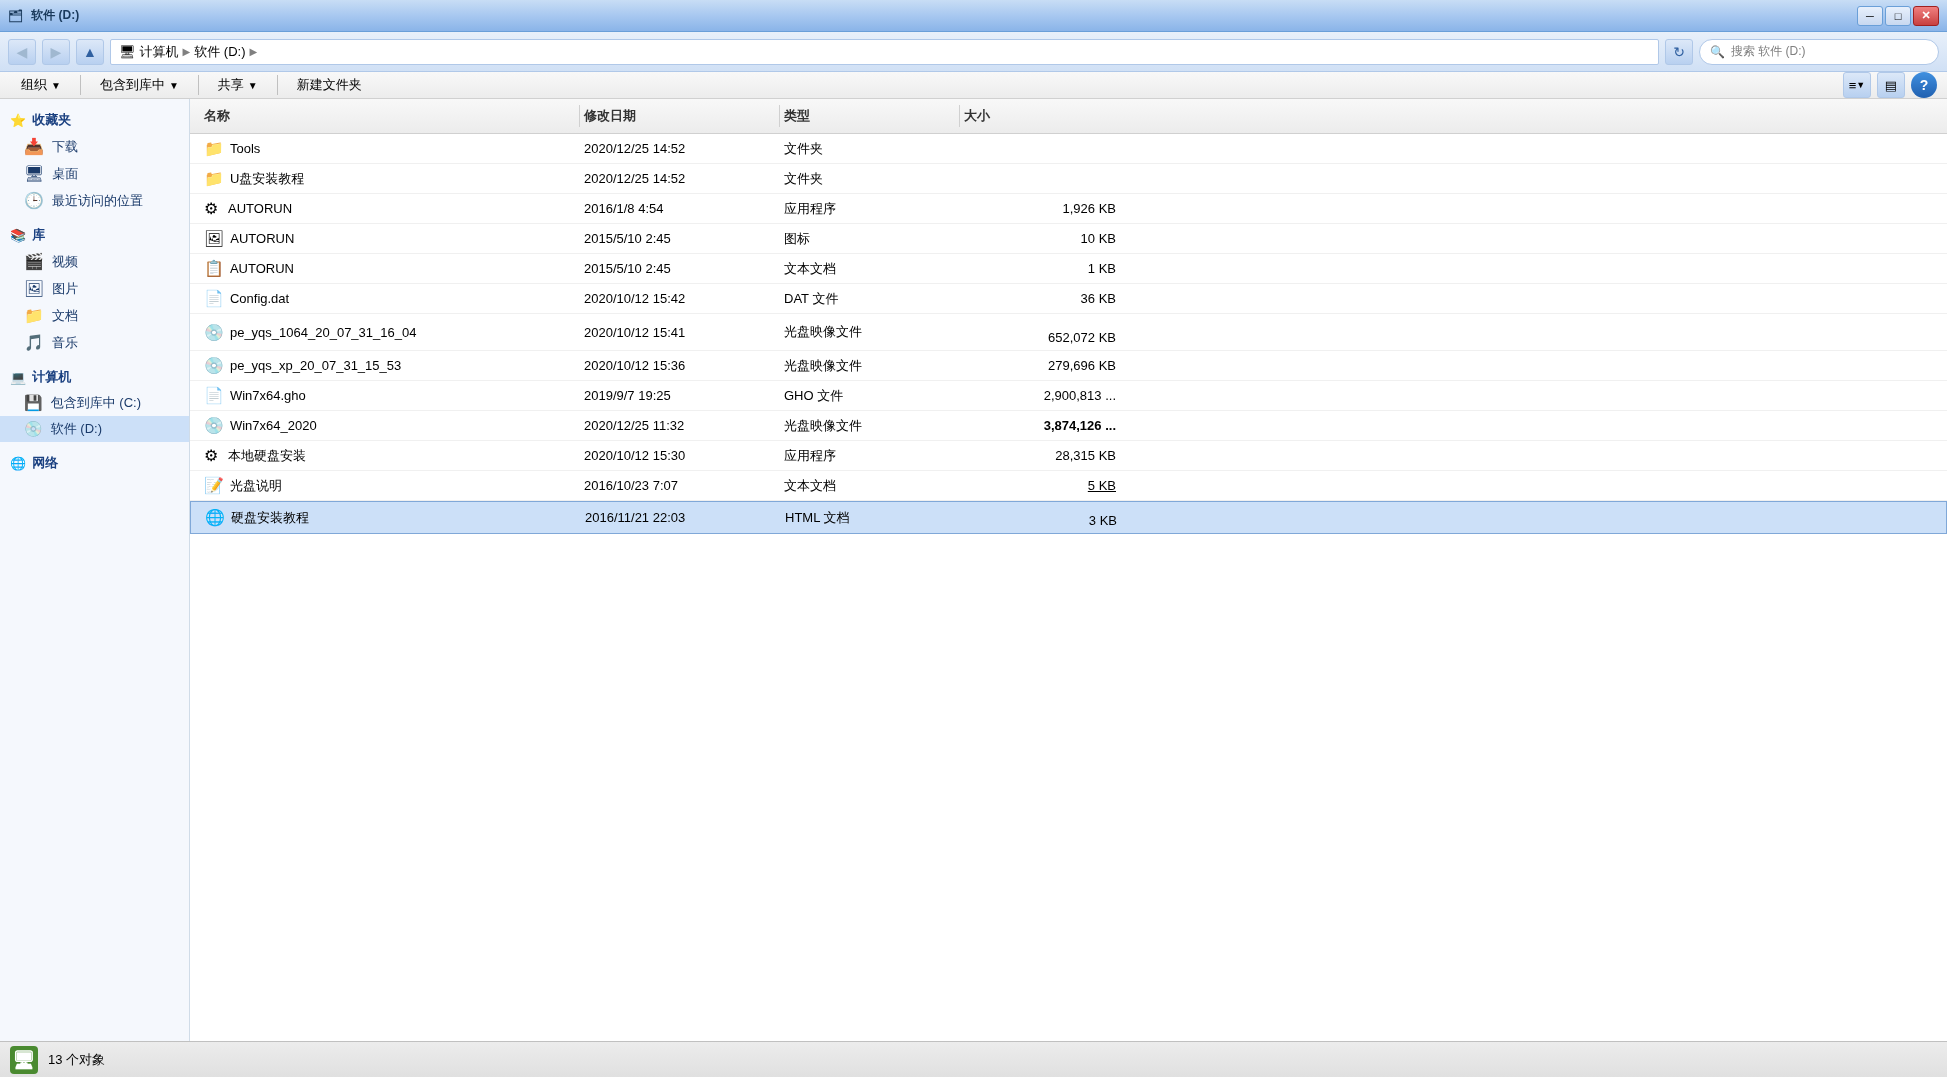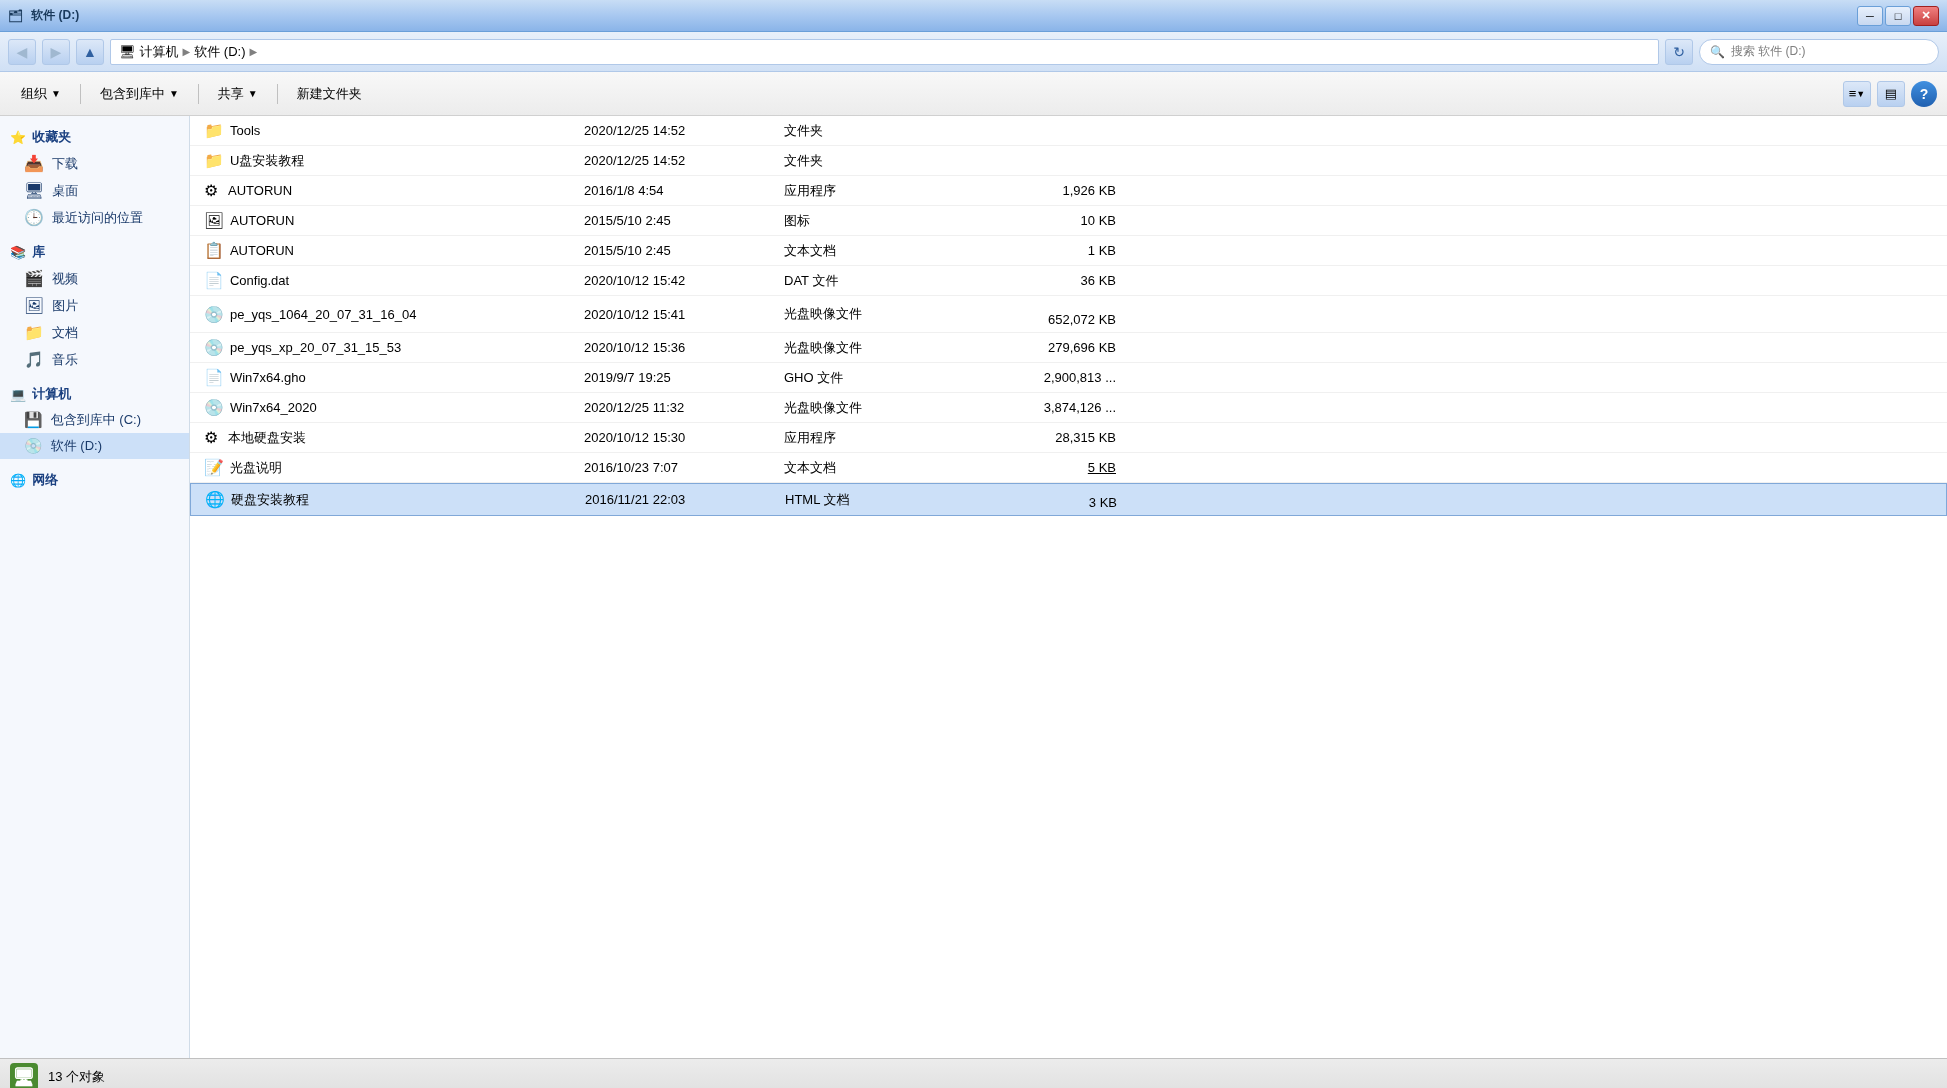--- a/index.html
+++ b/index.html
@@ -111,21 +111,21 @@
       align-items: center;
       padding: 0 10px;
       gap: 6px;
       font-size: 12px;
       color: #808080;
     }
 
     
     .toolbar {
       background: linear-gradient(to bottom, #f8f8f8, #ececec);
-      height: 44px;
+      height: 27px;
       display: flex;
       align-items: center;
       padding: 0 10px;
       gap: 4px;
       border-bottom: 1px solid #d0d0d0;
     }
     .toolbar-btn {
       height: 28px;
       padding: 0 10px;
       border: 1px solid transparent;
@@ -416,20 +416,26 @@
 
     <div class="sidebar-section">
       <div class="sidebar-header">
         <span>🌐</span>
         <span>网络</span>
       </div>
     </div>
   </div>
 
   <div class="filelist">
+    <div class="filelist-header">
+      <div class="col-header">名称</div>
+      <div class="col-header">修改日期</div>
+      <div class="col-header">类型</div>
+      <div class="col-header">大小</div>
+    </div>
     <div id="file-rows-container">
         <div class="file-row">
           <div class="file-cell">
             <span class="file-icon">📁</span>
             <span>Tools</span>
           </div>
           <div class="file-cell">2020/12/25 14:52</div>
           <div class="file-cell">文件夹</div>
           <div class="file-cell" style="justify-content: flex-end;"></div>
         </div>
@@ -505,21 +511,21 @@
           <div class="file-cell">GHO 文件</div>
           <div class="file-cell" style="justify-content: flex-end;">2,900,813 ...</div>
         </div>
         <div class="file-row">
           <div class="file-cell">
             <span class="file-icon">💿</span>
             <span>Win7x64_2020</span>
           </div>
           <div class="file-cell">2020/12/25 11:32</div>
           <div class="file-cell">光盘映像文件</div>
-          <div class="file-cell" style="justify-content: flex-end;">3,874,126 ...</div>
+          <div class="file-cell" style="justify-content: flex-end; font-weight: bold;">3,874,126 ...</div>
         </div>
         <div class="file-row">
           <div class="file-cell">
             <span class="file-icon">⚙</span>
             <span>本地硬盘安装</span>
           </div>
           <div class="file-cell">2020/10/12 15:30</div>
           <div class="file-cell">应用程序</div>
           <div class="file-cell" style="justify-content: flex-end;">28,315 KB</div>
         </div>

